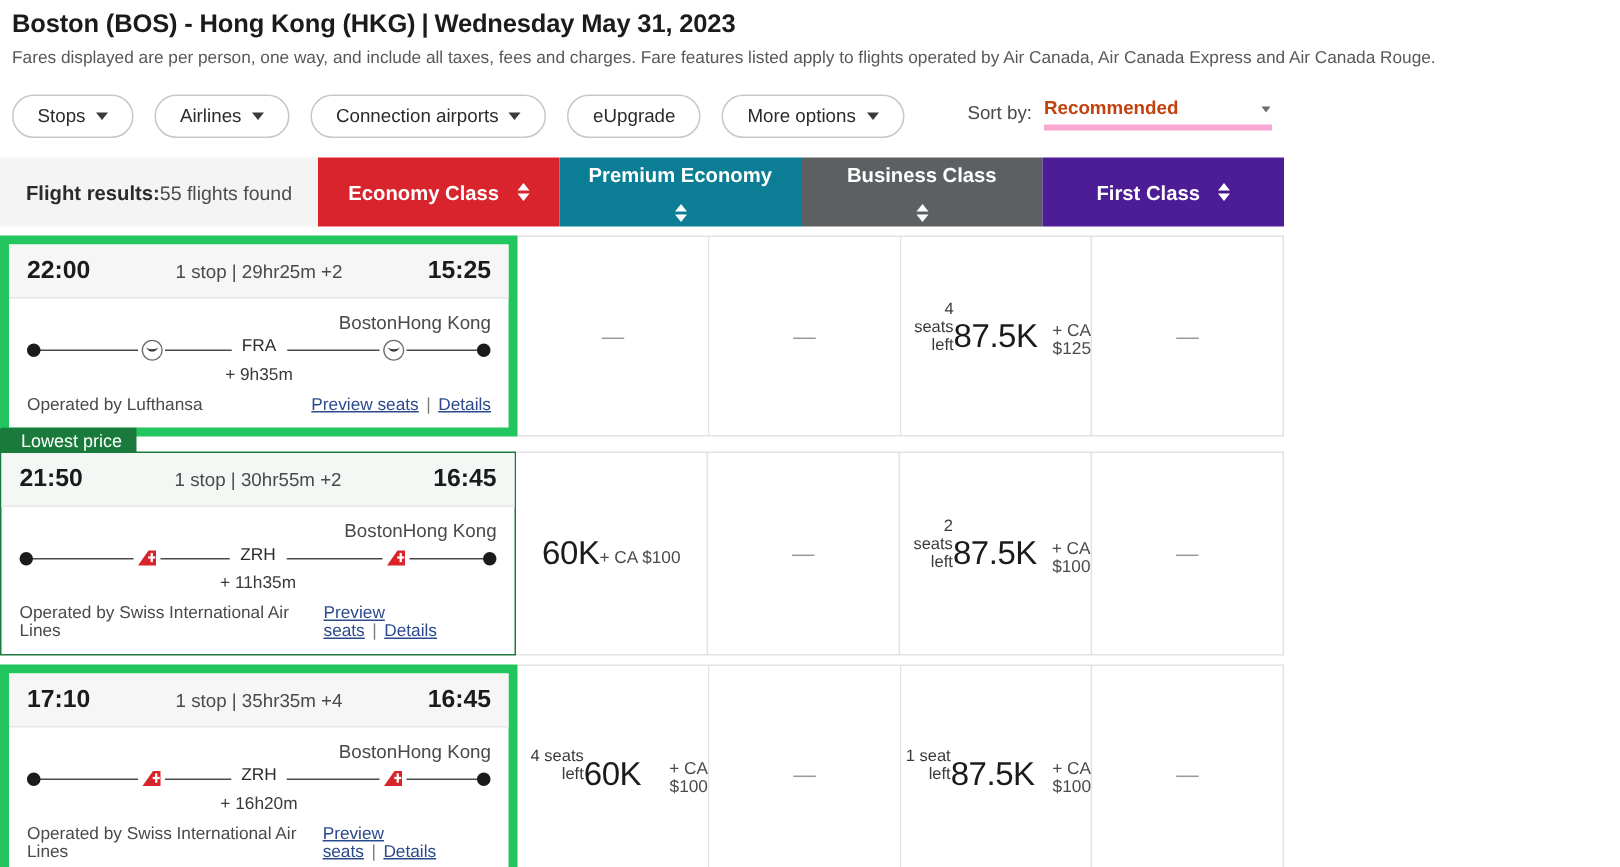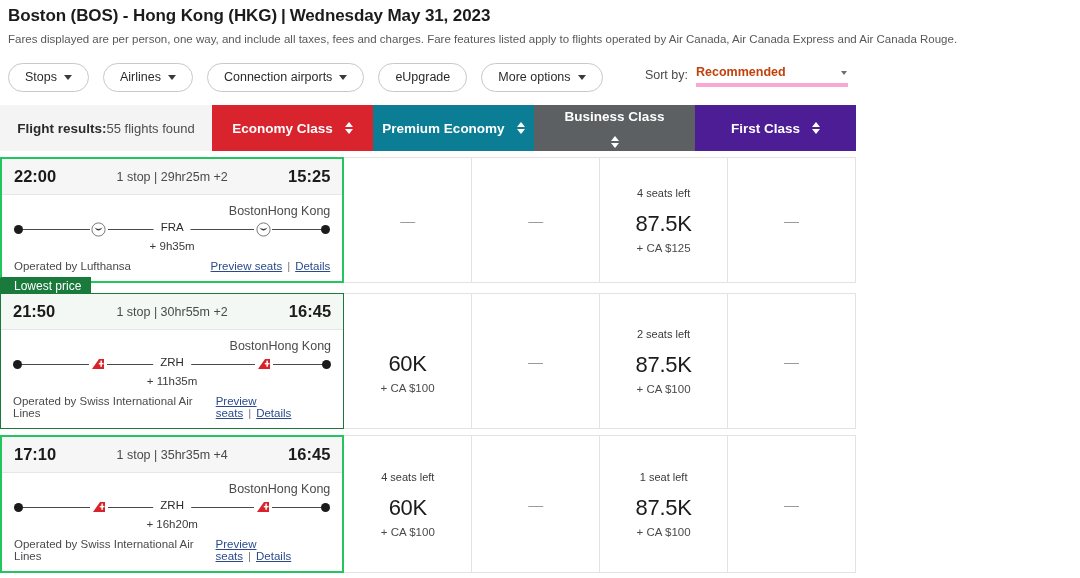--- a/index.html
+++ b/index.html
@@ -121,21 +121,21 @@
   }
   .sorticon i.up { border-bottom: 5px solid #ffffff; }
   .sorticon i.dn { border-top: 5px solid #ffffff; }
 
   
   .row { display: flex; position: relative; margin-top: 6px; }
   .row.lowest { margin-top: 10px; }
 
   .flightcell {
     width: 433px;
-    border: 2px solid #22c55e;
+    border: 6px solid #22c55e;
     background: #fff;
     position: relative;
   }
   .row.lowest .flightcell { border: 1px solid #1a7a3c; }
 
   .badge {
     position: absolute;
     top: -17px; left: -1px;
     height: 17px;
     background: #1a7a3c;
@@ -244,21 +244,21 @@
     cursor: pointer;
   }
   .opbar .bar { padding: 0 5px; color: #7a7a7a; }
 
   .farecell {
     width: 161px;
     border: 1px solid #e3e3e3;
     border-left: none;
     background: #fff;
     display: flex;
-    flex-direction: column;
+    flex-direction: row;
     align-items: center;
     justify-content: center;
     text-align: right;
   }
   .farecell:first-of-type { border-left: 1px solid #e3e3e3; }
   .farecell .seats {
     font-size: 11px;
     color: #3a3a3a;
     margin-bottom: 12px;
   }
@@ -327,21 +327,21 @@
           <span class="light">55 flights found</span>
       </div>
       <div id="cabin-headers" style="display:flex;">
           <div class="cabin" style="background: rgb(217, 36, 46);">
             <span class="lbl">Economy Class</span>
             <span class="sorticon">
               <i class="up"></i>
               <i class="dn"></i>
             </span>
           </div>
-          <div class="cabin" style="background: rgb(11, 126, 149);">
+          <div class="cabin" style="background: rgb(11, 126, 149); flex-direction: column;">
             <span class="lbl">Premium Economy</span>
             <span class="sorticon">
               <i class="up"></i>
               <i class="dn"></i>
             </span>
           </div>
           <div class="cabin" style="background: rgb(93, 96, 99); flex-direction: column;">
             <span class="lbl">Business Class</span>
             <span class="sorticon">
               <i class="up"></i>

